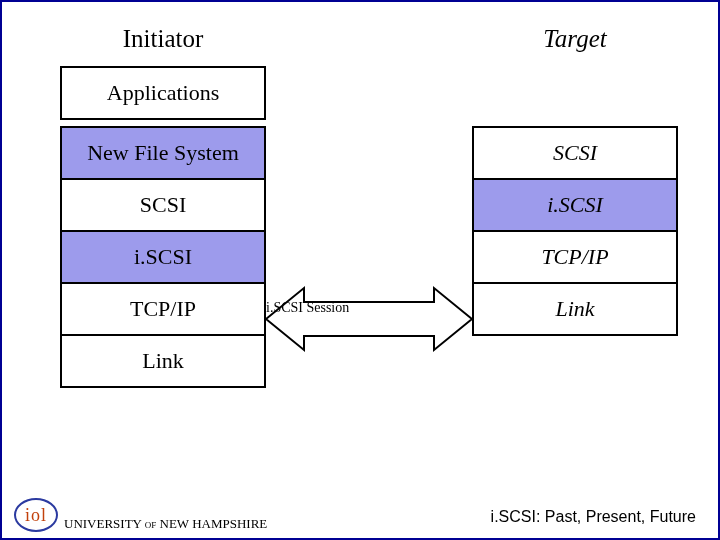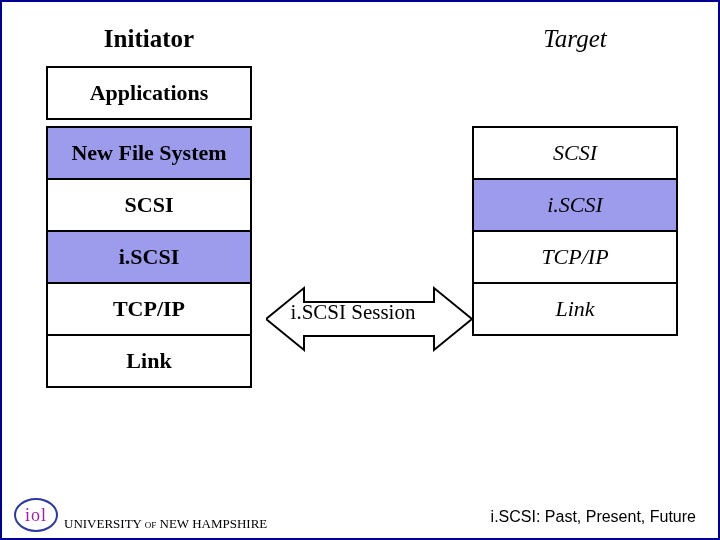--- a/index.html
+++ b/index.html
@@ -13,21 +13,21 @@
     overflow: hidden;
   }
   .stage {
     position: absolute;
     left: 0; top: 0; width: 720px; height: 540px;
   }
   .col {
     position: absolute;
     width: 206px;
   }
-  .col.left { left: 44px; top: 18px; font-weight: bold; }
+  .col.left { left: 58px; top: 18px; }
   .col.right { left: 470px; top: 18px; font-style: italic; }
   .col-title {
     font-size: 25px;
     text-align: center;
     margin-bottom: 8px;
     height: 38px;
     line-height: 38px;
   }
   .cell {
     height: 54px;
@@ -52,39 +52,38 @@
   .gap-none { margin-bottom: -2px; } 
   .arrow-wrap {
     position: absolute;
     left: 264px;
     top: 280px;
     width: 206px;
     height: 74px;
   }
   .arrow-label {
     position: absolute;
-    left: 248px;
+    left: 264px;
     top: 298px;
     width: 206px;
-    text-align: center;
-    font-size: 21px;
+    font-size: 14px;
   }
   .footer {
     position: absolute;
     left: 0; right: 0; bottom: 6px;
     height: 48px;
   }
   .iol-logo {
     position: absolute;
     left: 12px; bottom: 4px;
     width: 44px; height: 34px;
     border: 2px solid #2b3aa0;
     border-radius: 50%;
     display: flex; align-items: center; justify-content: center;
-    color: #a21caf;
+    color: #c2410c;
     font-family: Georgia, "Times New Roman", serif;
     font-size: 18px;
     letter-spacing: 1px;
   }
   .org {
     position: absolute;
     left: 62px; bottom: 4px;
     font-family: Georgia, "Times New Roman", serif;
     color: #000;
     font-size: 13px;

